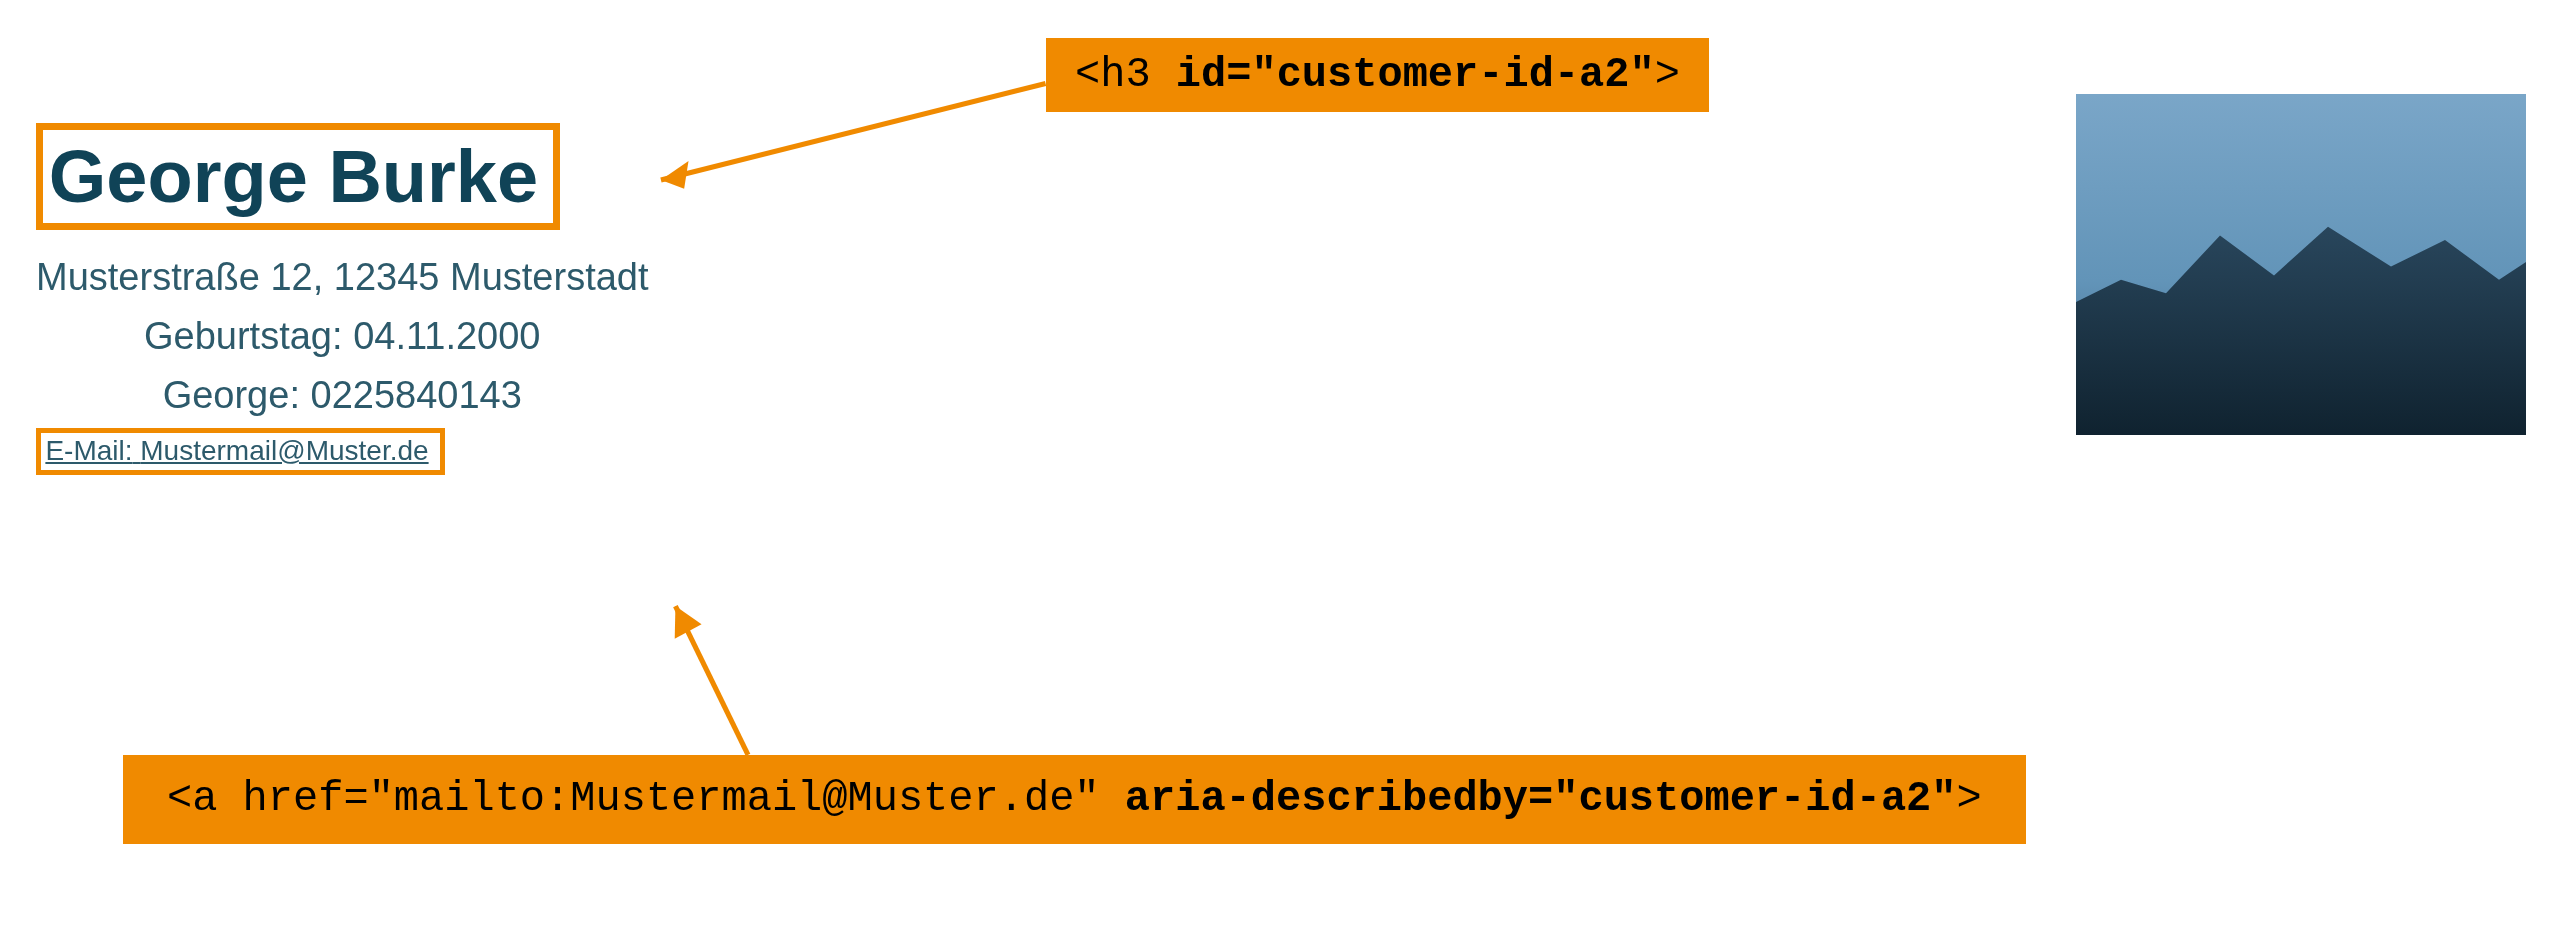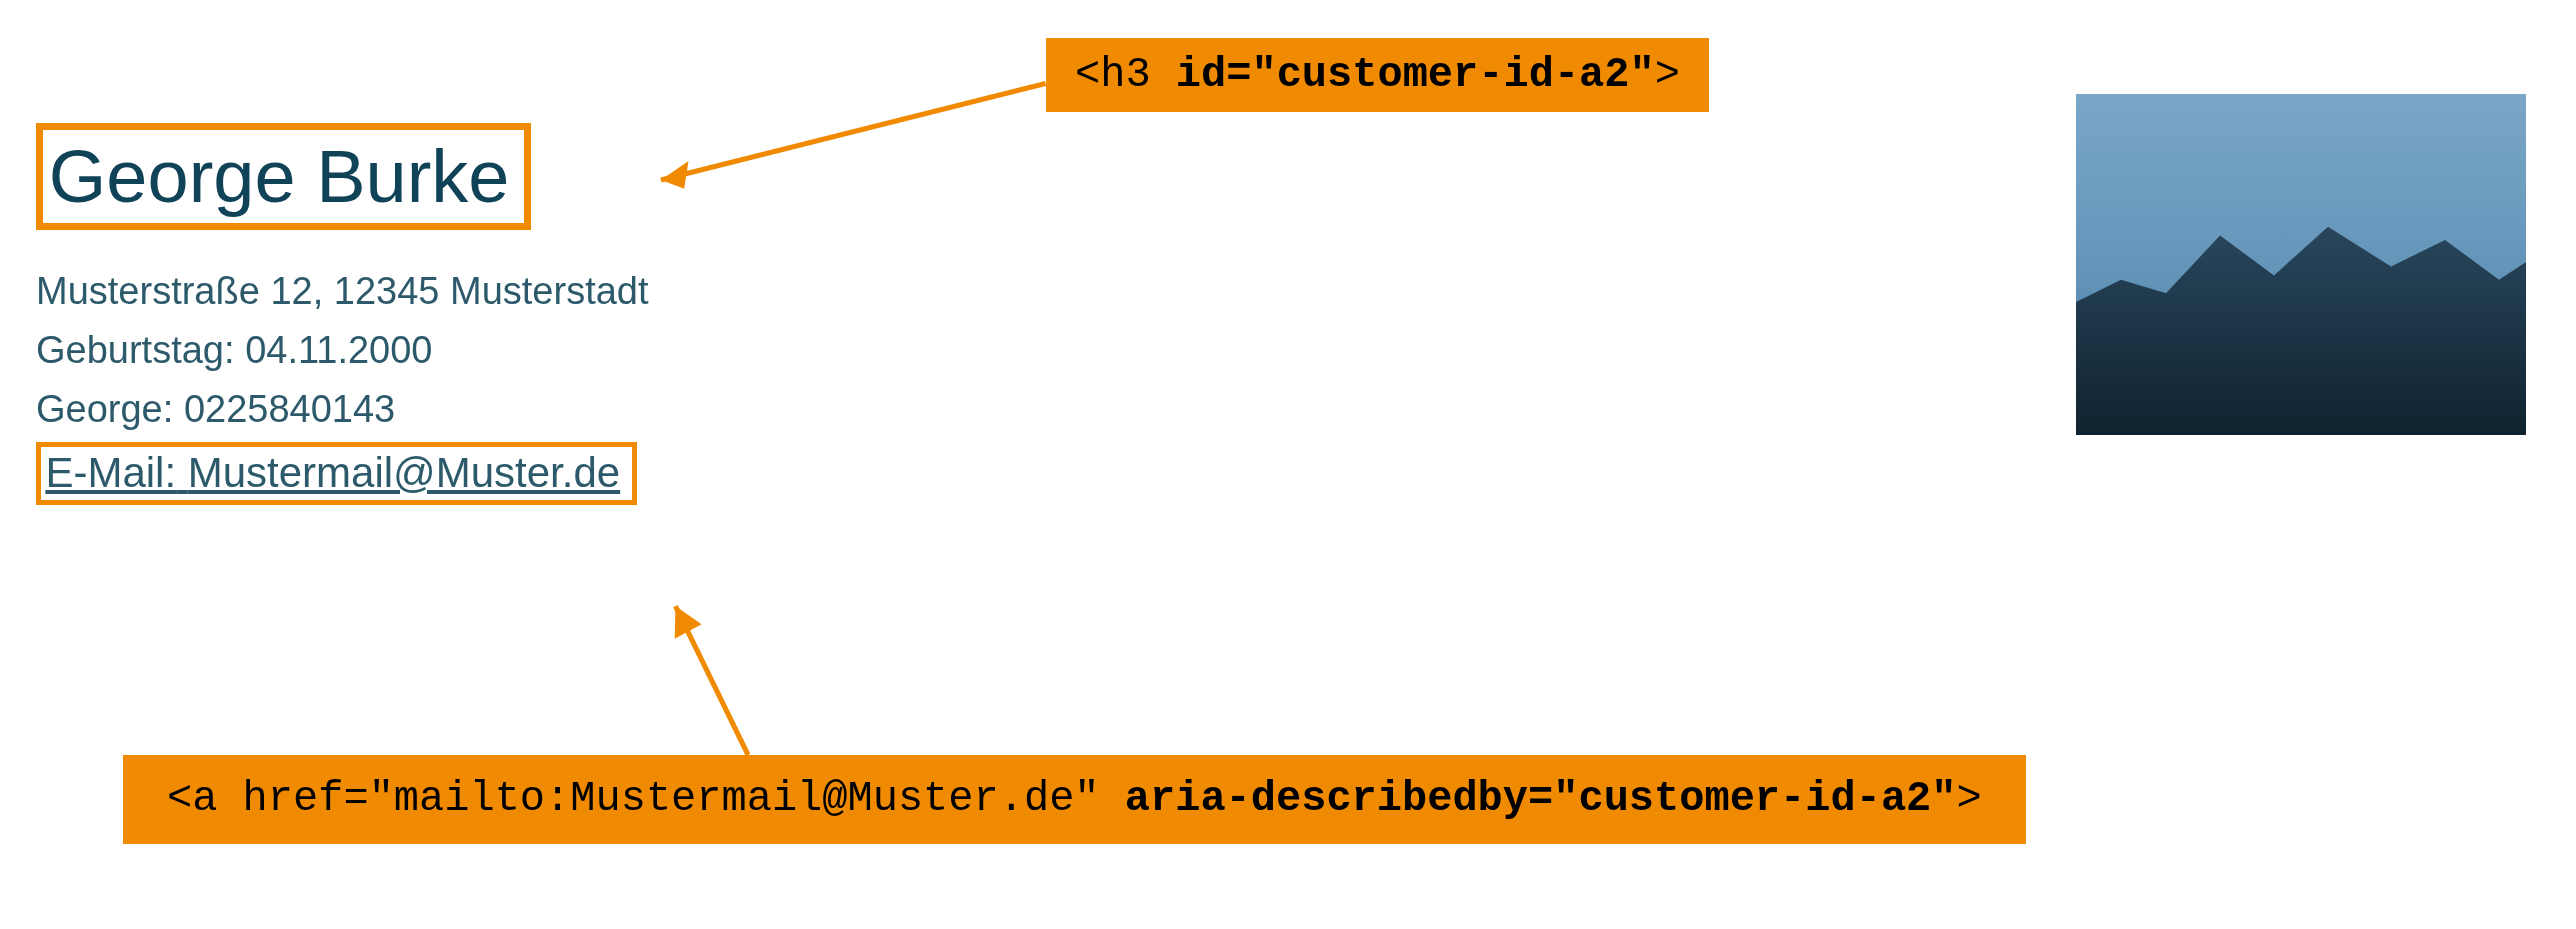--- a/index.html
+++ b/index.html
@@ -21,43 +21,44 @@
     }
     
     .card {
       position: absolute;
       left: 36px;
       top: 123px;
       color: #104357;
     }
     .card-name {
       font-size: 74px;
-      font-weight: 400;
+      font-weight: 700;
       line-height: 1.1;
       color: #104357;
       border: 7.3px solid #f08a00;
       padding: 5.8px 14.5px 5.8px 5.8px;
       display: inline-block;
-      margin-bottom: 32px;
+      margin-bottom: 18px;
     }
     .card-line {
       font-size: 38px;
       line-height: 1.55;
       color: #2d5a6b;
+      text-align: center;
     }
     .email-box {
       display: inline-block;
       border: 5.8px solid #f08a00;
       padding: 2.9px 11.6px 2.9px 4.4px;
       margin-top: 2.9px;
     }
     .email-link {
       color: #2d5a6b;
       text-decoration: underline;
-      font-size: 42px;
+      font-size: 28px;
       margin-top: 18px;
     }
     
     .code-box {
       position: absolute;
       background: #f08a00;
       color: #000000;
       font-family: "Courier New", Courier, monospace;
       font-size: 42px;
       padding: 13px 29px;

